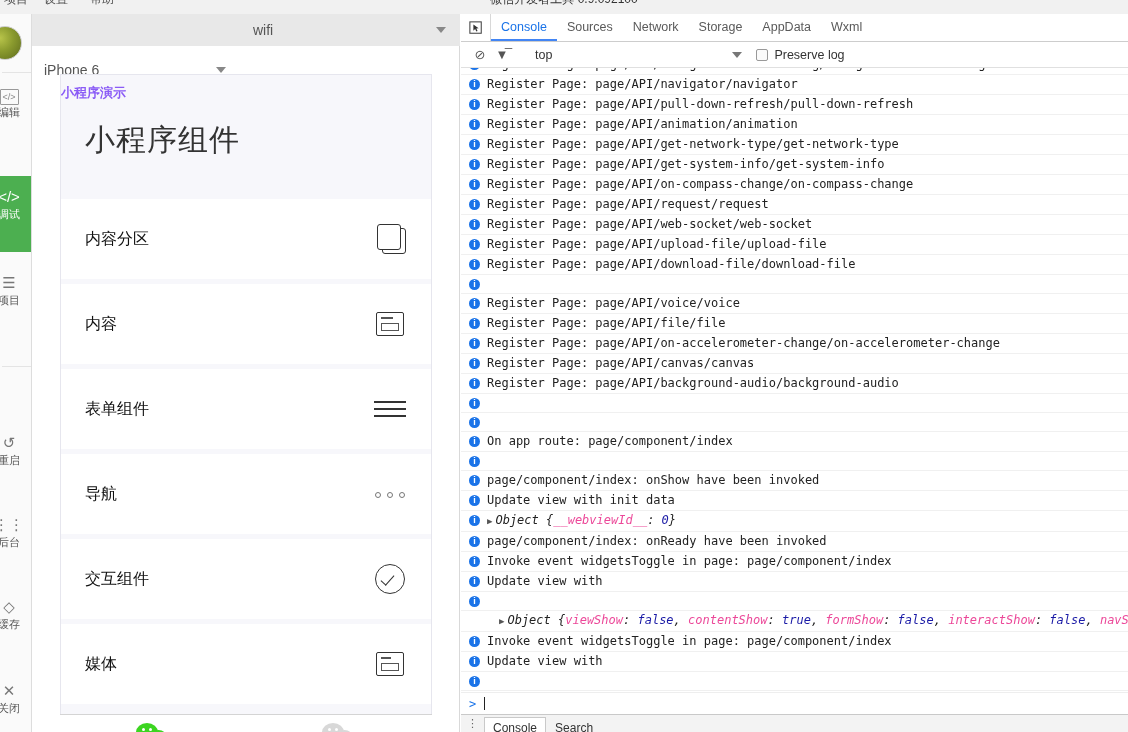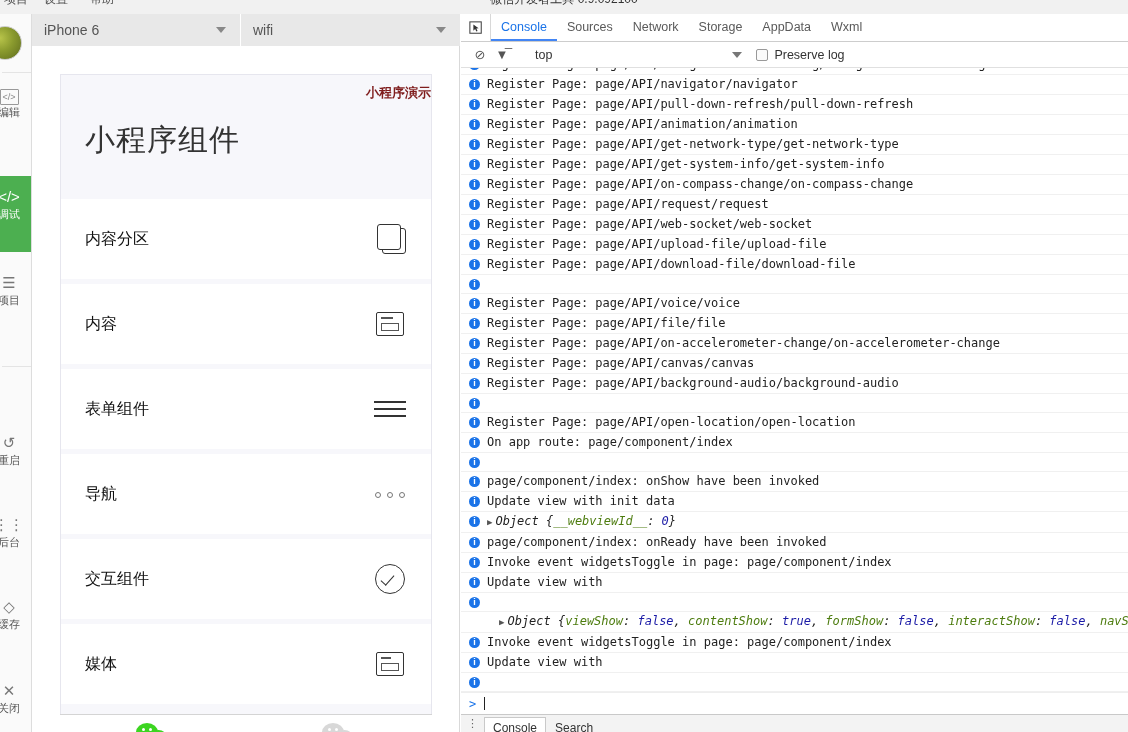--- a/index.html
+++ b/index.html
@@ -58,36 +58,36 @@
     background: #ffffff; border-right: 1px solid #d9d9d9;
   }
   .devbar {
     position: absolute; left: 0; top: 0; width: 428px; height: 32px;
     background: #e8e8e8; display: flex;
   }
   .devsel {
     position: relative; height: 32px; display: flex; align-items: center;
     padding: 0 12px; font-size: 14px; color: #555;
   }
-  .devsel.one { width: 209px; border-right: 1px solid #ffffff; }
+  .devsel.one { width: 209px; border-right: 1px solid #ffffff; margin-top: 40px; }
   .devsel.two { width: 219px; }
   .devsel .caret {
     position: absolute; right: 14px; top: 13px;
     width: 0; height: 0; border-left: 5px solid transparent;
     border-right: 5px solid transparent; border-top: 6px solid #888;
   }
 
   .phone {
     position: absolute; left: 28px; top: 60px; width: 372px; height: 660px;
     background: #f7f7fb; border: 1px solid #e6e6ee; border-bottom: none;
     overflow: hidden;
   }
   .navtitle {
-    height: 36px; line-height: 36px; text-align: right;
-    font-size: 13px; font-weight: bold; color: #7f1d1d;
+    height: 36px; line-height: 36px; text-align: left;
+    font-size: 13px; font-weight: bold; color: #8b5cf6;
   }
   .hero { padding: 0 24px 30px 24px; margin-top: 8px; }
   .hero h1 {
     font-size: 30px; font-weight: normal; color: #333; letter-spacing: 1px;
     line-height: 42px;
   }
   .hero p { font-size: 14px; color: #9b9b9b; margin-top: 6px; }
 
   .cardlist { margin-top: 8px; }
   .card {
@@ -172,21 +172,21 @@
   }
   .crow .iico {
     position: absolute; left: 8px; top: 4px; width: 11px; height: 11px;
     border-radius: 50%; background: #1a73e8; color: #fff; font-size: 9px;
     line-height: 11px; text-align: center; font-family: "Liberation Sans", sans-serif;
     font-weight: bold;
   }
   .crow.obj { padding-left: 26px; }
   .crow .otoggle { color: #555; margin-right: 3px; font-size: 9px; }
   .crow .otxt { font-style: italic; }
-  .okey { color: #4d7c0f; font-style: italic; }
+  .okey { color: #ec4899; font-style: italic; }
   .oval { color: #1a1aa6; font-style: italic; }
   .crow.objonly { padding-left: 38px; }
   .crow.blank { height: 19px; }
 
   .cprompt {
     height: 22px; border-top: 1px solid #eee; display: flex; align-items: center;
     padding-left: 8px; font-family: "DejaVu Sans Mono", monospace; font-size: 12px;
   }
   .cprompt .chev { color: #1a73e8; margin-right: 8px; }
   .cprompt .caretbar { width: 1px; height: 13px; background: #222; }
@@ -385,21 +385,21 @@
           <div class="crow"><span class="iico">i</span><span>Register Page: page/API/web-socket/web-socket</span></div>
           <div class="crow"><span class="iico">i</span><span>Register Page: page/API/upload-file/upload-file</span></div>
           <div class="crow"><span class="iico">i</span><span>Register Page: page/API/download-file/download-file</span></div>
           <div class="crow"><span class="iico">i</span></div>
           <div class="crow"><span class="iico">i</span><span>Register Page: page/API/voice/voice</span></div>
           <div class="crow"><span class="iico">i</span><span>Register Page: page/API/file/file</span></div>
           <div class="crow"><span class="iico">i</span><span>Register Page: page/API/on-accelerometer-change/on-accelerometer-change</span></div>
           <div class="crow"><span class="iico">i</span><span>Register Page: page/API/canvas/canvas</span></div>
           <div class="crow"><span class="iico">i</span><span>Register Page: page/API/background-audio/background-audio</span></div>
           <div class="crow"><span class="iico">i</span></div>
-          <div class="crow"><span class="iico">i</span><span>Register Page: page/API/open-location/open-location</span></div>
+          <div class="crow"><span class="iico">i</span></div>
           <div class="crow"><span class="iico">i</span><span>On app route: page/component/index</span></div>
           <div class="crow"><span class="iico">i</span></div>
           <div class="crow"><span class="iico">i</span><span>page/component/index: onShow have been invoked</span></div>
           <div class="crow"><span class="iico">i</span><span>Update view with init data</span></div>
           <div class="crow obj"><span class="iico">i</span><span class="otoggle">▶</span><span class="otxt">Object {</span><span class="okey">__webviewId__</span><span class="otxt">: </span><span class="oval">0</span><span class="otxt">}</span></div>
           <div class="crow"><span class="iico">i</span><span>page/component/index: onReady have been invoked</span></div>
           <div class="crow"><span class="iico">i</span><span>Invoke event widgetsToggle in page: page/component/index</span></div>
           <div class="crow"><span class="iico">i</span><span>Update view with</span></div>
           <div class="crow blank">
             <span class="iico">i</span>

